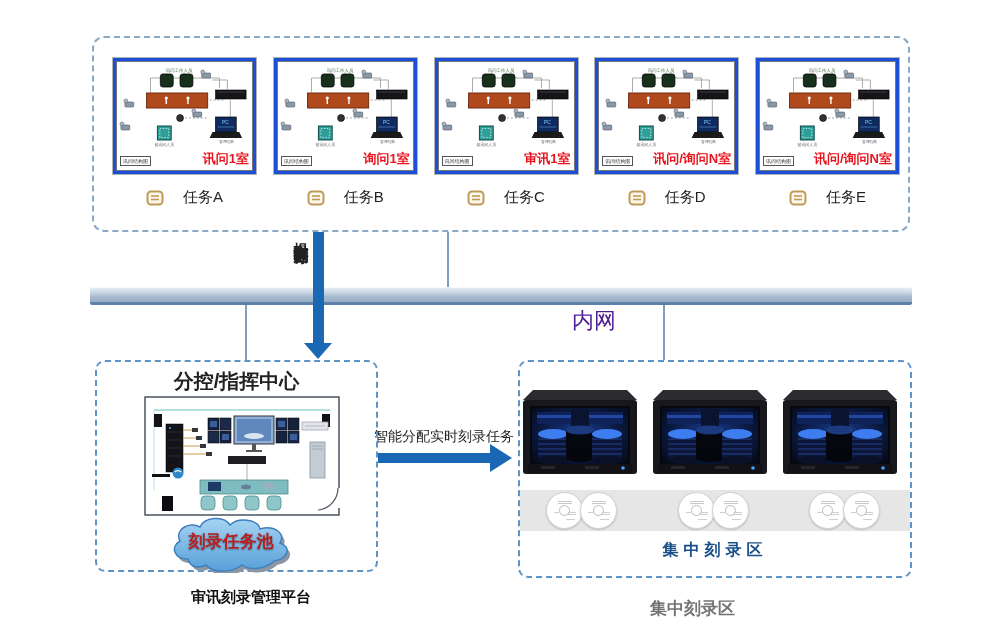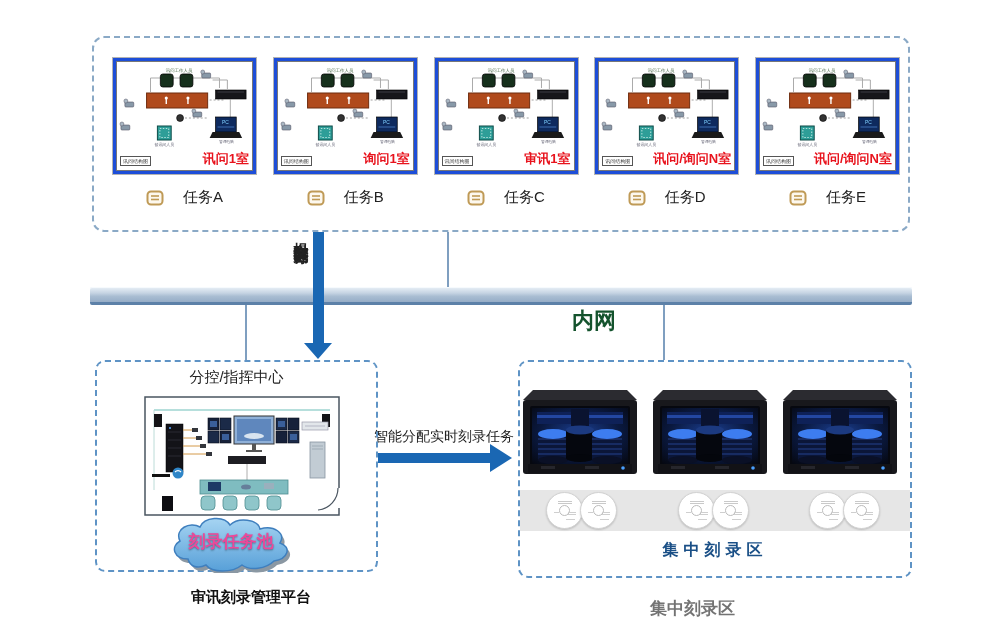--- a/index.html
+++ b/index.html
@@ -23,44 +23,44 @@
     padding:1px 2px;font-size:5px;line-height:6px;color:#333;background:#fff;white-space:nowrap;}
   .room-name{position:absolute;right:3px;bottom:2px;color:#e8131d;font-weight:bold;
     font-size:13px;white-space:nowrap;}
   .task-label-row{margin-top:13px;display:flex;align-items:center;gap:19px;
     font-size:15px;color:#222;}
   
   .vline{position:absolute;width:1.5px;background:#7f9fc0;}
   .net-bar{position:absolute;left:90px;top:287px;width:822px;height:15px;border-radius:2px;
     background:linear-gradient(to bottom,#eaf1f7 0%,#c6d4e3 40%,#a9bdd2 62%,#96adc7 100%);
     border-bottom:3px solid #5d81a8;box-shadow:inset 0 1px 0 #f6fafd;}
-  .net-label{position:absolute;left:572px;top:306px;font-size:22px;font-weight:bold;color:#14532d;}
+  .net-label{position:absolute;left:572px;top:306px;font-size:22px;font-weight:normal;color:#4c1d95;}
   .submit-text{position:absolute;left:291px;top:230px;height:128px;
     writing-mode:vertical-rl;text-orientation:upright;font-size:15px;font-weight:bold;
     letter-spacing:1px;color:#222;}
   .arrow-shaft-v{position:absolute;left:313px;top:232px;width:11px;height:111px;background:#1a67b3;}
   .arrow-head-v{position:absolute;left:304px;top:343px;width:0;height:0;
     border-left:14.5px solid transparent;border-right:14.5px solid transparent;
     border-top:16px solid #1a67b3;}
   .assign-text{position:absolute;left:374px;top:428px;font-size:14px;font-weight:normal;
     color:#222;white-space:nowrap;}
   .arrow-shaft-h{position:absolute;left:378px;top:453px;width:112px;height:10px;background:#1a67b3;}
   .arrow-head-h{position:absolute;left:490px;top:444px;width:0;height:0;
     border-top:14px solid transparent;border-bottom:14px solid transparent;
     border-left:22px solid #1a67b3;}
   
   .cc-box{position:absolute;left:95px;top:360px;width:283px;height:212px;
     border:2px dashed #5e93c5;border-radius:10px;box-sizing:border-box;}
   .cc-title{position:absolute;left:95px;top:368px;width:283px;text-align:center;
-    font-size:15px;font-weight:normal;color:#222;}
+    font-size:20px;font-weight:bold;color:#222;}
   .cc-room{position:absolute;left:142px;top:394px;width:200px;height:124px;}
   .cloud-wrap{position:absolute;left:166px;top:517px;width:130px;height:56px;}
   .cloud-wrap svg{position:absolute;left:0;top:0;width:100%;height:100%;}
   .cloud-text{position:absolute;left:0;top:13px;width:100%;text-align:center;
-    color:#ec4899;font-size:17px;font-weight:bold;text-shadow:0 1px 2px rgba(0,0,0,.4);}
+    color:#b91c1c;font-size:17px;font-weight:bold;text-shadow:0 1px 2px rgba(0,0,0,.4);}
   .cc-caption{position:absolute;left:173px;top:588px;font-size:15px;font-weight:bold;color:#111;margin-left:18px;}
   
   .burn-box{position:absolute;left:518px;top:360px;width:394px;height:218px;
     border:2px dashed #5e93c5;border-radius:10px;box-sizing:border-box;}
   .machine-row{position:absolute;left:523px;top:388px;width:374px;height:94px;
     display:flex;justify-content:space-between;}
   .machine{width:114px;height:92px;}
   .disc-band{position:absolute;left:520px;top:490px;width:390px;height:41px;background:#e6e6e6;
     display:flex;justify-content:space-between;align-items:center;box-sizing:border-box;
     padding:0 30px 0 26px;}

